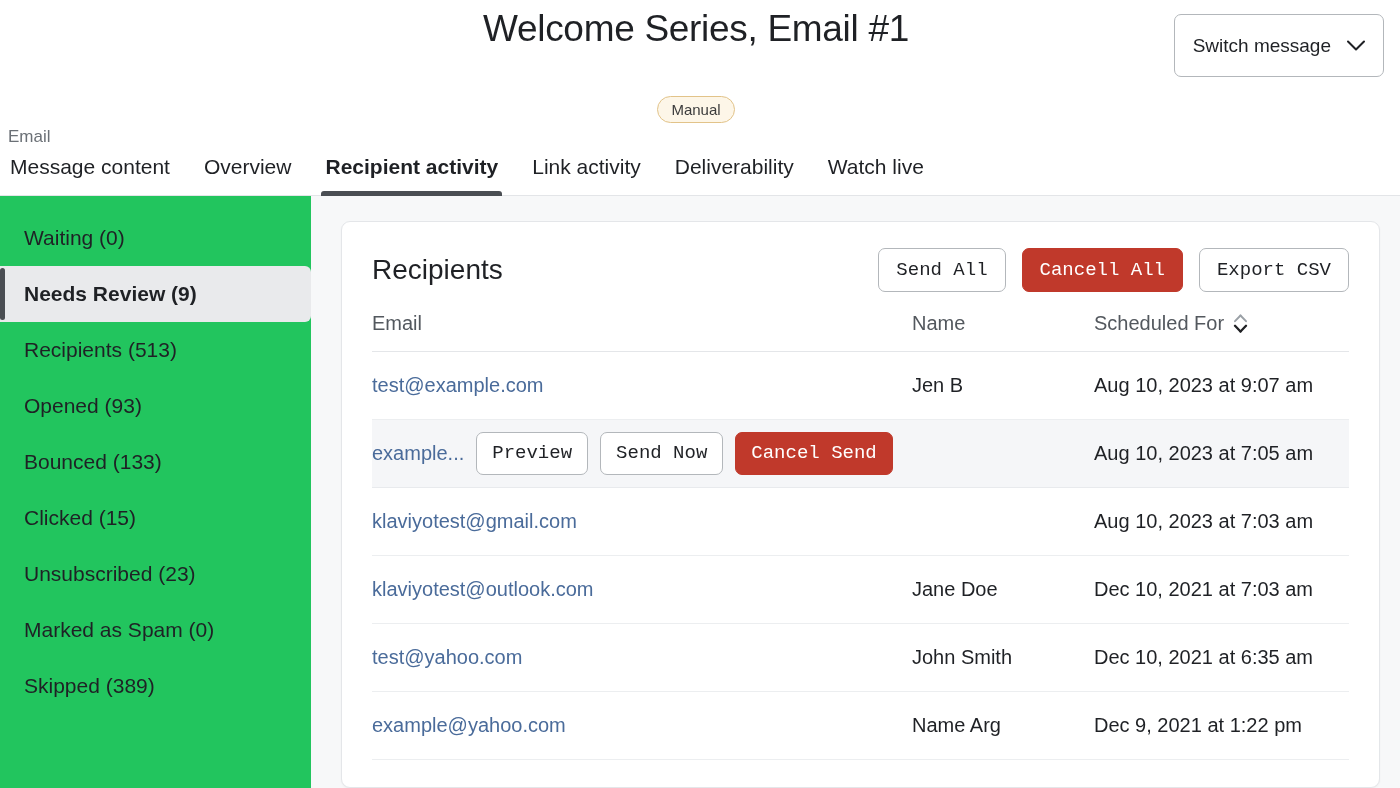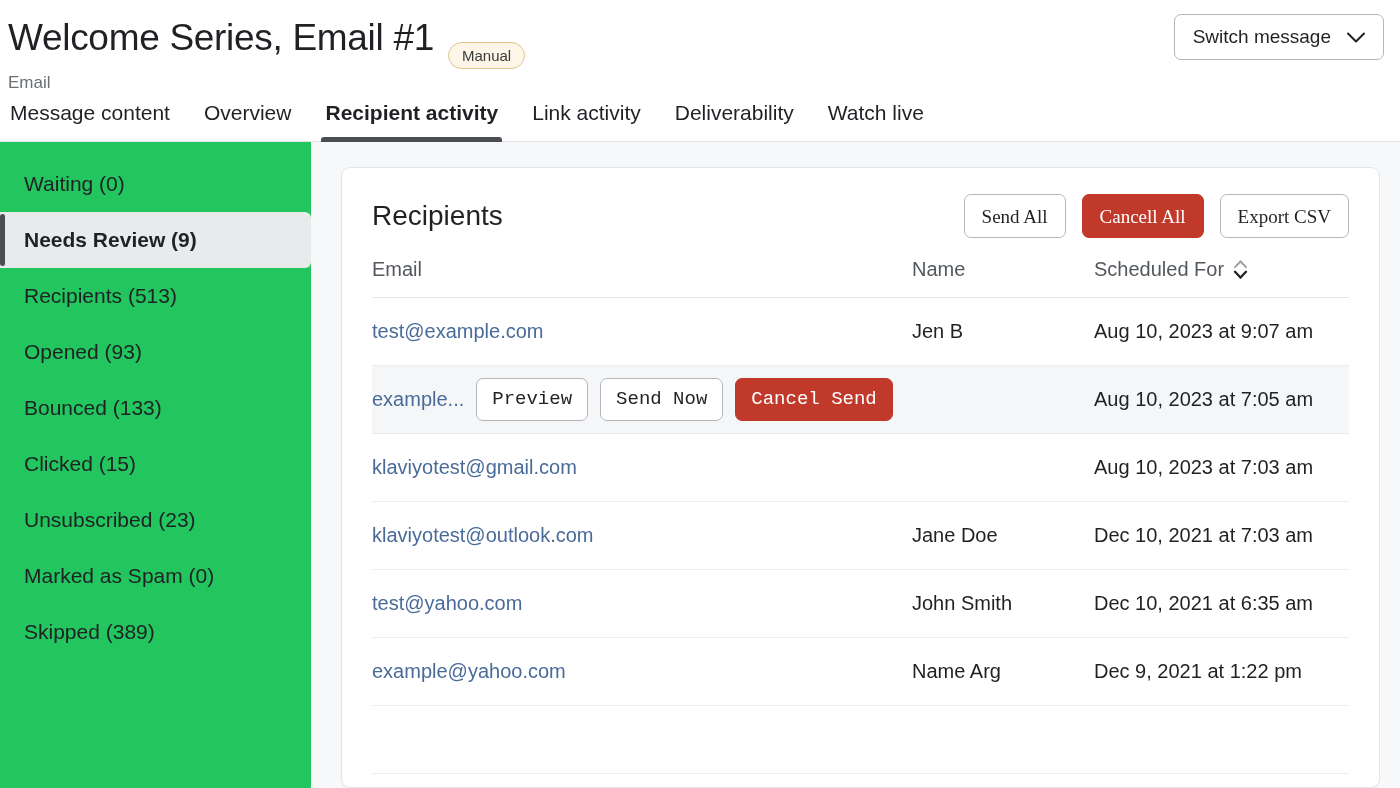--- a/index.html
+++ b/index.html
@@ -29,21 +29,22 @@
   
   .header {
     padding: 6px 16px 0 8px;
     flex: 0 0 auto;
     position: relative;
   }
 
   .title-row {
     display: flex;
     align-items: center;
-    gap: 14px;
+    gap: 8px;
+    flex-direction: column;
   }
 
   .page-title {
     font-size: 37px;
     font-weight: 400;
     letter-spacing: -0.3px;
     line-height: 46px;
     color: #1f2125;
     white-space: nowrap;
   }
@@ -71,21 +72,21 @@
     margin-top: 2px;
   }
 
   .switch-message-btn {
     position: absolute;
     top: 14px;
     right: 16px;
     display: inline-flex;
     align-items: center;
     gap: 16px;
-    height: 46px;
+    height: 63px;
     padding: 0 18px;
     background: #ffffff;
     border: 1px solid #b3b7bb;
     border-radius: 7px;
     font-family: inherit;
     font-size: 19px;
     color: #1f2125;
     cursor: pointer;
     white-space: nowrap;
   }
@@ -213,21 +214,21 @@
     line-height: 34px;
   }
 
   .head-actions {
     display: flex;
     align-items: center;
     gap: 16px;
   }
 
   .btn {
-    font-family: Liberation Serif, serif;
+    font-family: Liberation Mono, monospace;
     font-size: 19px;
     line-height: 1;
     height: 44px;
     padding: 0 17px;
     border-radius: 7px;
     cursor: pointer;
     white-space: nowrap;
   }
 
   .btn-outline {

